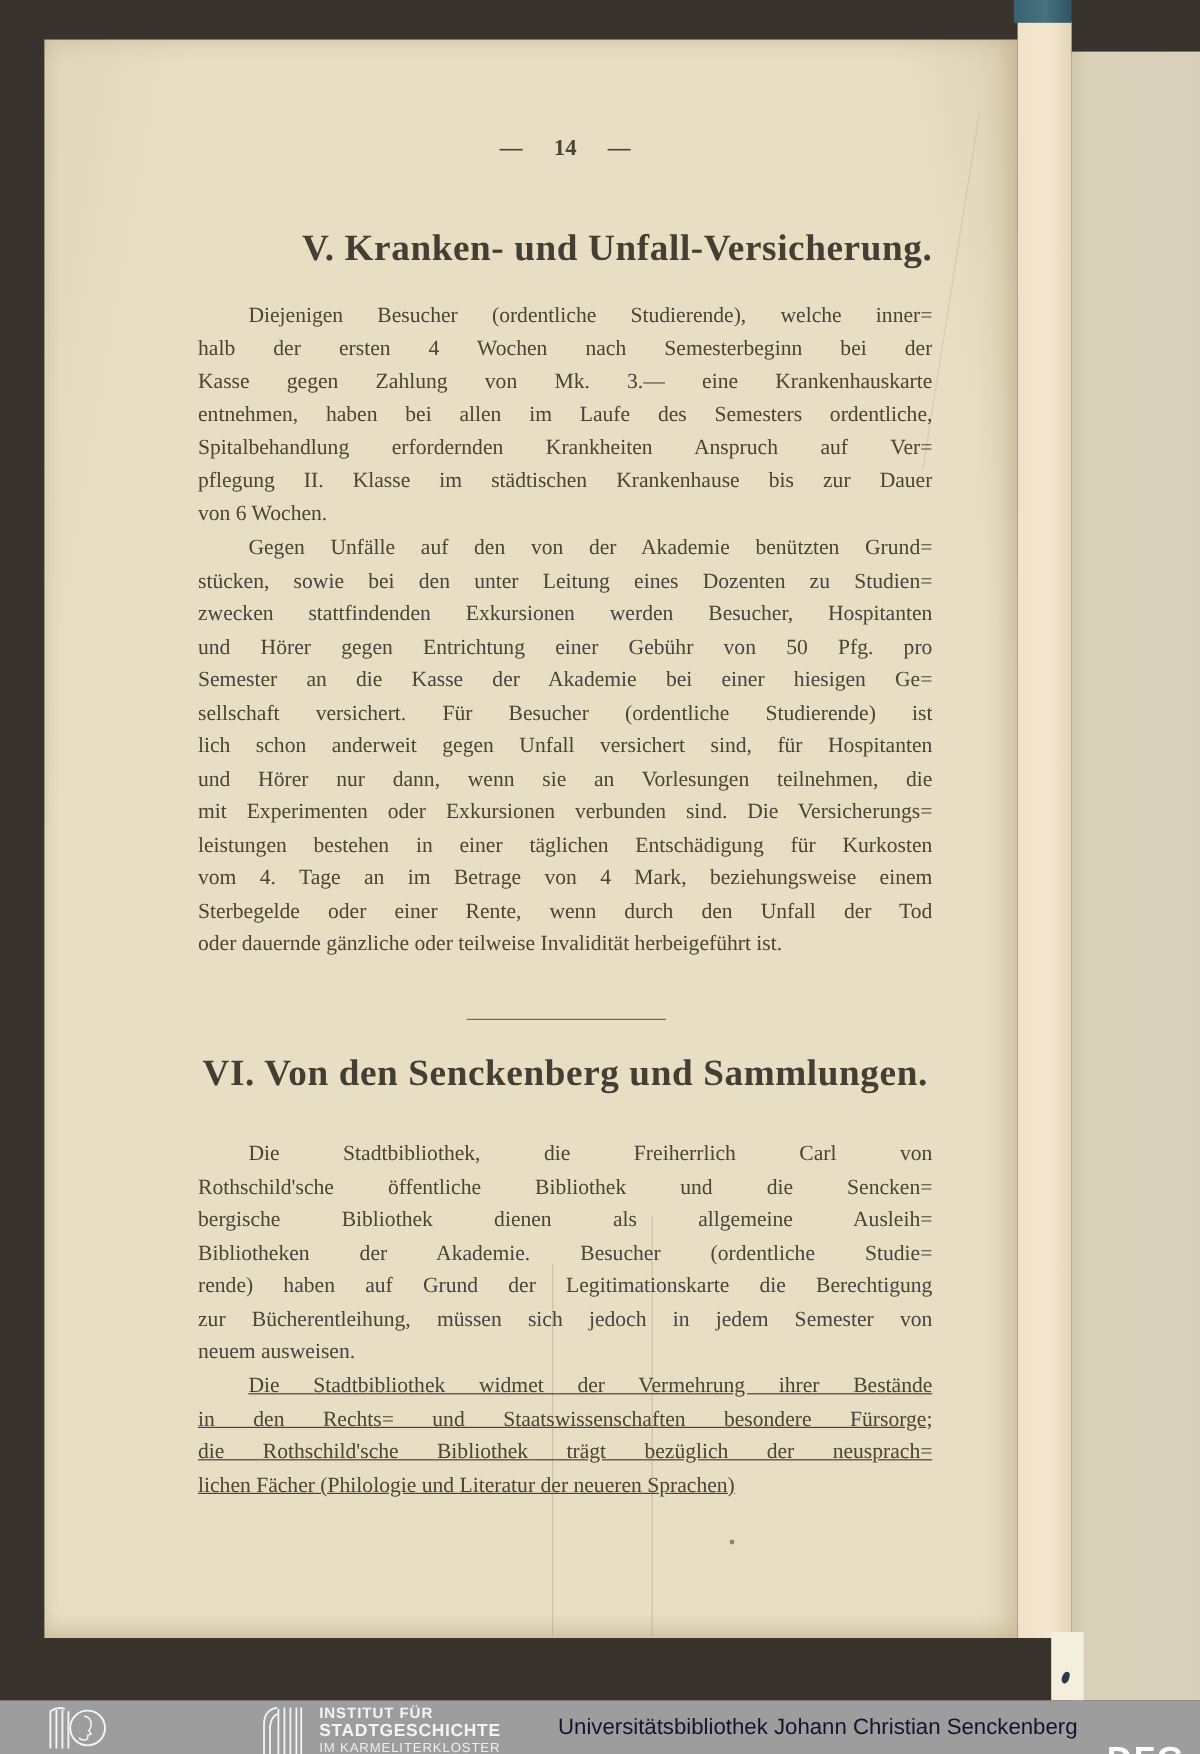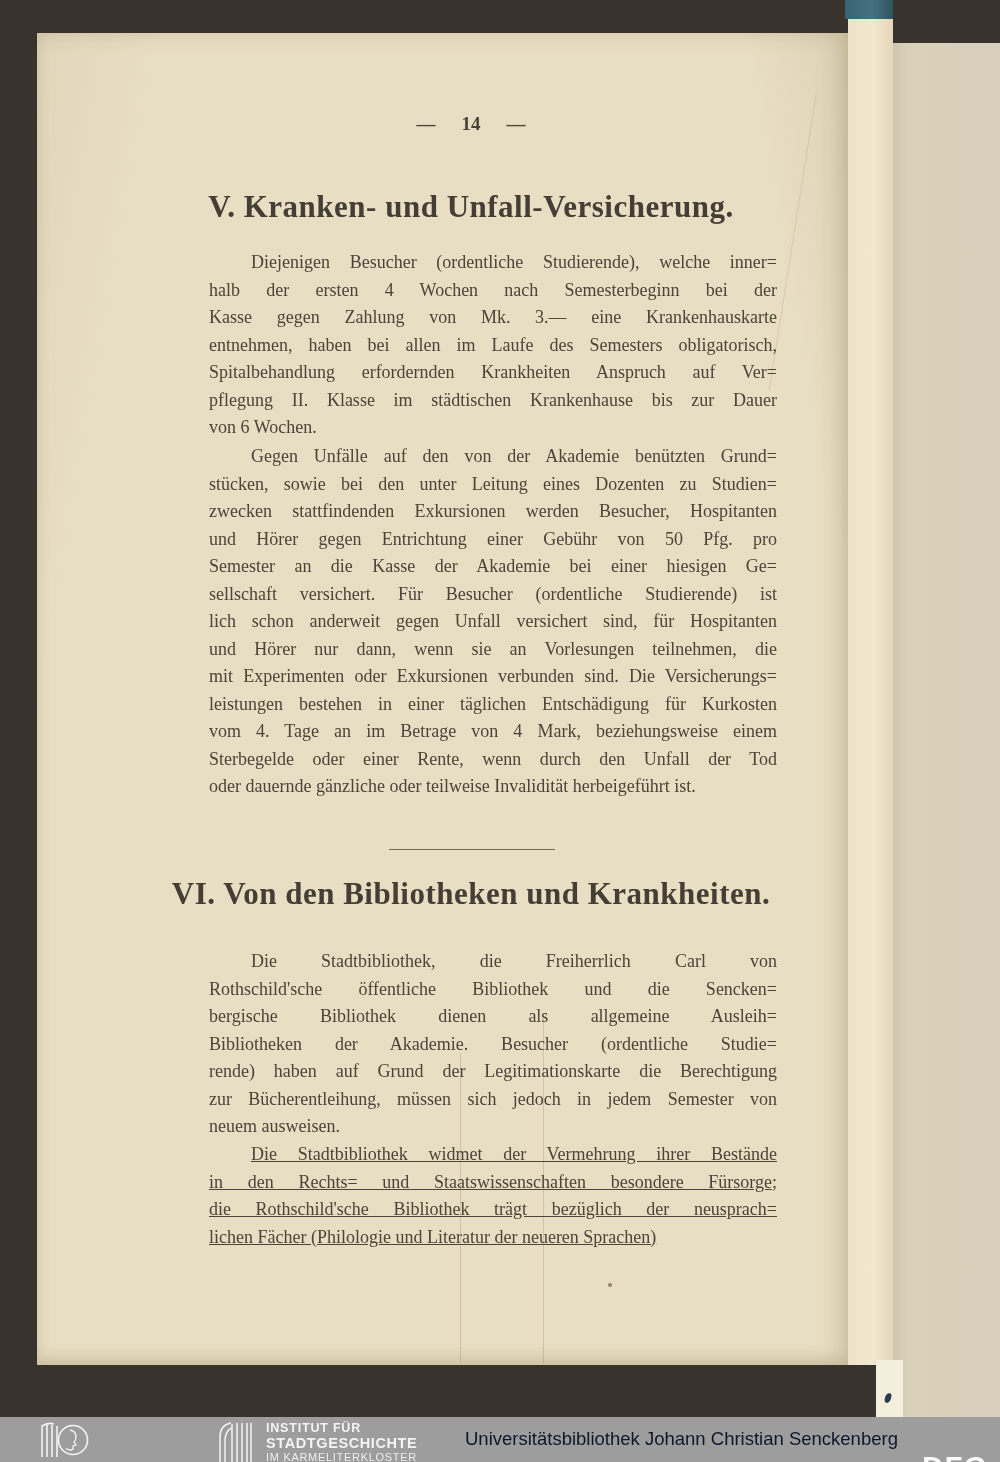--- a/index.html
+++ b/index.html
@@ -25,26 +25,26 @@
     box-shadow:inset -10px 0 22px rgba(120,95,50,.18), inset 0 -6px 14px rgba(110,90,50,.14);
     color:#4b4439;}
   .crease{position:absolute;width:1px;background:rgba(140,120,85,.28);}
   .crease.c1{left:423px;top:1020px;height:310px;}
   .crease.c2{left:506px;top:980px;height:350px;}
   .crease.c3{left:755px;top:60px;height:300px;transform:rotate(9deg);background:rgba(150,130,95,.20);}
   .speck{position:absolute;left:571px;top:1250px;width:4px;height:4px;border-radius:50%;background:#90856e;}
 
   .pagenum{position:absolute;left:128px;top:80px;width:612px;display:flex;justify-content:center;align-items:center;gap:26px;font-size:19px;font-weight:bold;color:#494338;}
   .h{position:absolute;left:128px;width:612px;margin:0;text-align:center;font-weight:bold;color:#443e34;font-size:31px;line-height:36px;letter-spacing:.5px;}
-  .h.v5{top:156px;}
+  .h.v5{top:156px;text-align:right;}
   .h.v6{top:843px;}
 
   .para{position:absolute;left:128px;width:612px;font-size:18px;color:#4b4439;}
   .tline{height:27.5px;line-height:27.5px;text-align:justify;text-align-last:justify;overflow:hidden;white-space:nowrap;}
-  .tline{white-space:normal;margin-left:44px;}
+  .tline{white-space:normal;}
   .tline.first{text-indent:42px;}
   .tline.plast{text-align-last:left;}
   .para.p1{top:216px;}
   .para.p2{top:410px;}
   .para.p3{top:915px;}
   .para.p4{top:1108px;text-decoration:underline;}
   .rule{position:absolute;left:352px;top:816px;width:166px;height:0;border-top:1.5px solid #6e675a;}
 
   
   .footer{position:absolute;left:0;top:1417px;width:1000px;height:45px;background:#9d9d9d;overflow:hidden;font-family:"Liberation Sans",sans-serif;color:#f4f4f4;}
@@ -87,21 +87,21 @@
       <span>—</span>
       <span>14</span>
       <span>—</span>
     </div>
 
     <h1 class="h v5">V. Kranken- und Unfall-Versicherung.</h1>
     <div class="para p1">
         <div class="tline first">Diejenigen Besucher (ordentliche Studierende), welche inner=</div>
         <div class="tline">halb der ersten 4 Wochen nach Semesterbeginn bei der</div>
         <div class="tline">Kasse gegen Zahlung von Mk. 3.— eine Krankenhauskarte</div>
-        <div class="tline">entnehmen, haben bei allen im Laufe des Semesters obligatorisch,</div>
+        <div class="tline">entnehmen, haben bei allen im Laufe des Semesters ordentliche,</div>
         <div class="tline">Spitalbehandlung erfordernden Krankheiten Anspruch auf Ver=</div>
         <div class="tline">pflegung II. Klasse im städtischen Krankenhause bis zur Dauer</div>
         <div class="tline plast">von 6 Wochen.</div>
       </div>
     <div class="para p2">
         <div class="tline first">Gegen Unfälle auf den von der Akademie benützten Grund=</div>
         <div class="tline">stücken, sowie bei den unter Leitung eines Dozenten zu Studien=</div>
         <div class="tline">zwecken stattfindenden Exkursionen werden Besucher, Hospitanten</div>
         <div class="tline">und Hörer gegen Entrichtung einer Gebühr von 50 Pfg. pro</div>
         <div class="tline">Semester an die Kasse der Akademie bei einer hiesigen Ge=</div>
@@ -110,21 +110,21 @@
         <div class="tline">und Hörer nur dann, wenn sie an Vorlesungen teilnehmen, die</div>
         <div class="tline">mit Experimenten oder Exkursionen verbunden sind. Die Versicherungs=</div>
         <div class="tline">leistungen bestehen in einer täglichen Entschädigung für Kurkosten</div>
         <div class="tline">vom 4. Tage an im Betrage von 4 Mark, beziehungsweise einem</div>
         <div class="tline">Sterbegelde oder einer Rente, wenn durch den Unfall der Tod</div>
         <div class="tline plast">oder dauernde gänzliche oder teilweise Invalidität herbeigeführt ist.</div>
       </div>
 
     <div class="rule"></div>
 
-    <h1 class="h v6">VI. Von den Bibliotheken und Krankheiten.</h1>
+    <h1 class="h v6">VI. Von den Senckenberg und Sammlungen.</h1>
     <div class="para p3">
         <div class="tline first">Die Stadtbibliothek, die Freiherrlich Carl von</div>
         <div class="tline">Rothschild'sche öffentliche Bibliothek und die Sencken=</div>
         <div class="tline">bergische Bibliothek dienen als allgemeine Ausleih=</div>
         <div class="tline">Bibliotheken der Akademie. Besucher (ordentliche Studie=</div>
         <div class="tline">rende) haben auf Grund der Legitimationskarte die Berechtigung</div>
         <div class="tline">zur Bücherentleihung, müssen sich jedoch in jedem Semester von</div>
         <div class="tline plast">neuem ausweisen.</div>
       </div>
     <div class="para p4">

